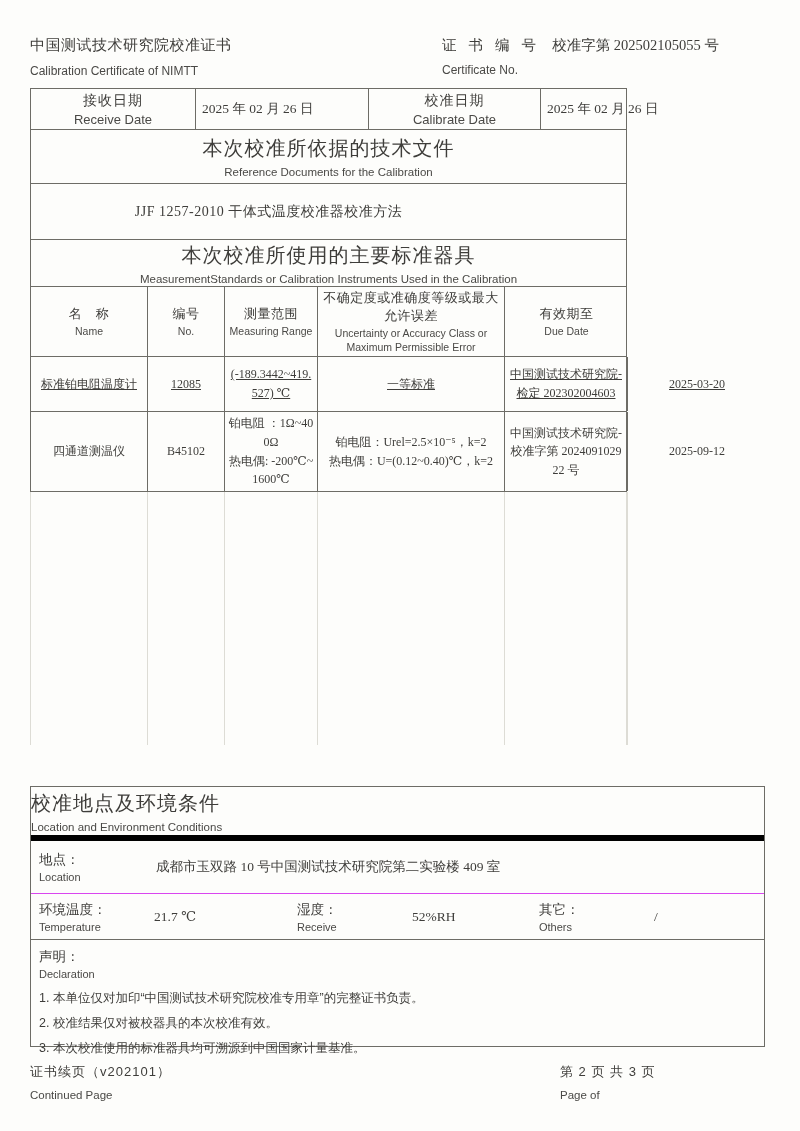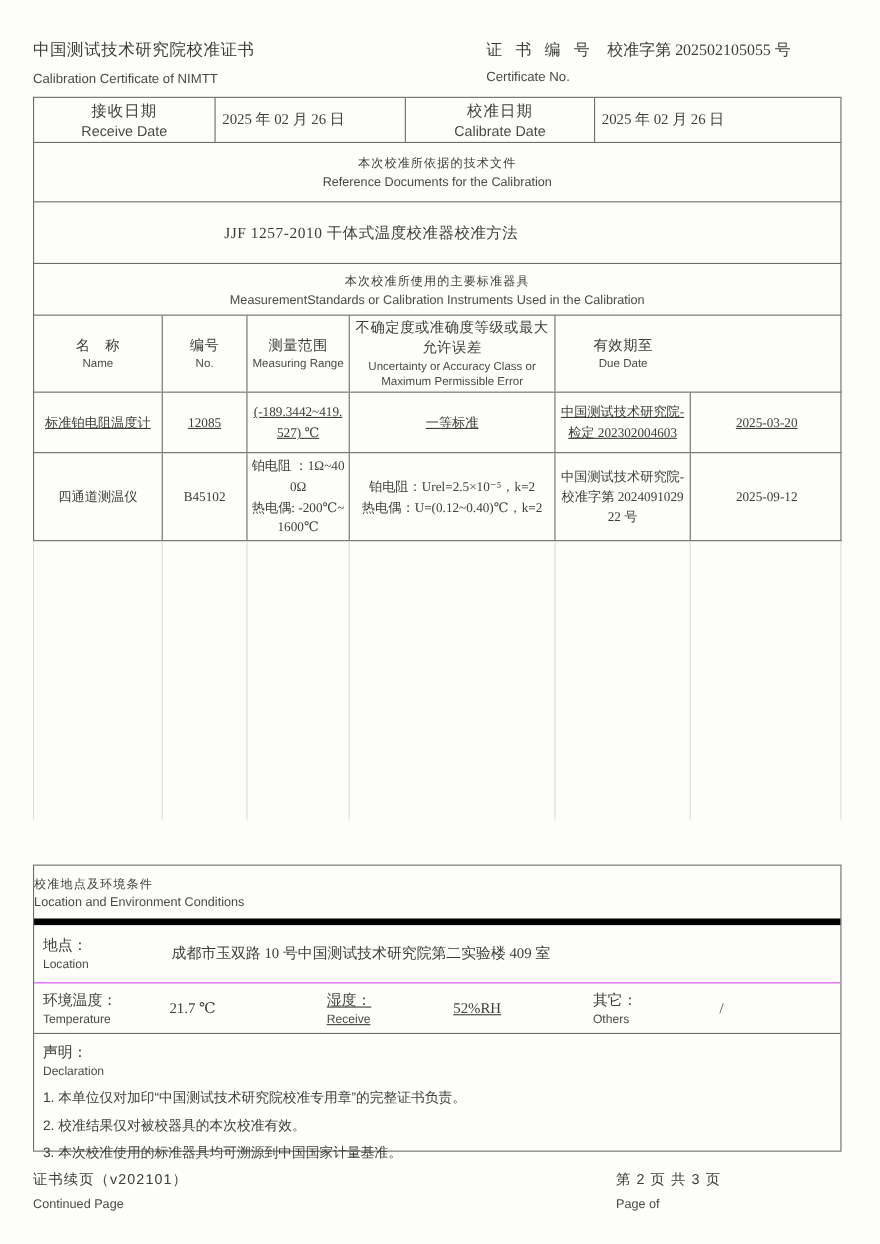--- a/index.html
+++ b/index.html
@@ -22,38 +22,38 @@
     height:44px;
   }
   .title-zh { font-size:15px; letter-spacing:0.5px; }
   .title-en { font-size:12px; margin-top:9px; color:#4a4946; }
   .header-right { width:320px; }
   .cert-line { font-size:14.5px; }
   .cert-label-zh { letter-spacing:4px; margin-right:8px; }
   .cert-en { font-size:12px; margin-top:8px; color:#4a4946; }
 
   
-  .main-table { margin:8px 35px 0 30px; width:735px; }
+  .main-table { margin:8px 35px 0 30px; width:597px; }
   .trow {
     border:1px solid #6d6c66; border-top:none;
     display:grid;
   }
   .trow.first { border-top:1px solid #6d6c66; }
 
   .dates-row { grid-template-columns:165px 173px 172px 225px; height:42px; }
   .dates-row > div { border-right:1px solid #6d6c66; display:flex; flex-direction:column; justify-content:center; }
   .dates-row > div:last-child { border-right:none; }
   .label-cell { align-items:center; text-align:center; }
   .label-zh { font-size:14px; letter-spacing:1px; }
   .label-en { font-size:13px; color:#4a4946; margin-top:2px; }
   .value-cell { padding-left:6px; font-size:13.5px; }
 
   .section-row { grid-template-columns:1fr; text-align:center; }
   .section-row { height:54px; display:flex; flex-direction:column; justify-content:center; }
-  .sec-zh { font-size:11px; letter-spacing:1px; }
+  .sec-zh { font-size:20px; letter-spacing:1px; }
   .sec-en { font-size:11.5px; color:#4a4946; margin-top:4px; }
   .section-row.compact { height:47px; }
 
   .content-row { height:56px; display:flex; align-items:center; justify-content:center; }
   .content-row .content-text { font-size:14px; letter-spacing:0.5px; padding-right:120px; }
 
   .std-grid { grid-template-columns:117px 77px 93px 187px 123px 138px; }
   .std-grid > div { border-right:1px solid #6d6c66; }
   .std-grid > div:last-child { border-right:none; }
   .std-header { height:70px; }
@@ -78,21 +78,21 @@
   .loc-table { margin:41px 35px 0 30px; width:735px; border:1px solid #6d6c66; }
   .loc-title { height:54px; border-bottom:6px solid #000000; display:flex; flex-direction:column; justify-content:center; text-align:left; }
   .loc-row { height:53px; border-bottom:1px solid #d946ef; display:flex; align-items:center; }
   .lbl-block { padding-left:8px; width:95px; }
   .lbl-zh { font-size:13.5px; }
   .lbl-en { font-size:11px; color:#4a4946; margin-top:2px; }
   .loc-value { font-size:13.5px; margin-left:30px; }
   .env-row { height:46px; border-bottom:1px solid #6d6c66; display:flex; align-items:center; }
   .env-group { display:flex; align-items:center; }
   .env-group.g1 { width:258px; }
-  .env-group.g2 { width:242px;text-decoration:underline; }
+  .env-group.g2 { width:242px; }
   .env-value { font-size:13.5px; margin-left:28px; }
   .decl-row { height:106px; padding:8px 0 0 8px; }
   .decl-items { margin-top:6px; }
   .decl-item { font-size:12.5px; line-height:25px; }
 
   
   .doc-footer { display:flex; margin:16px 35px 0 30px; width:735px; }
   .foot-left { flex:1; }
   .foot-right { width:205px; }
   .foot-zh { font-size:13px; letter-spacing:1px; }

